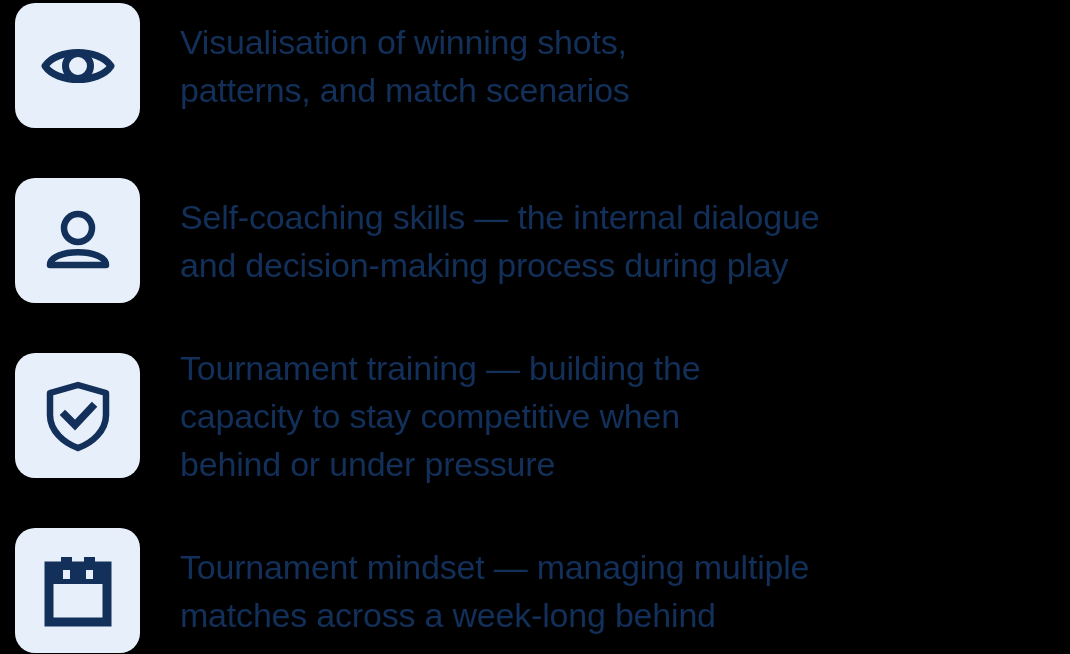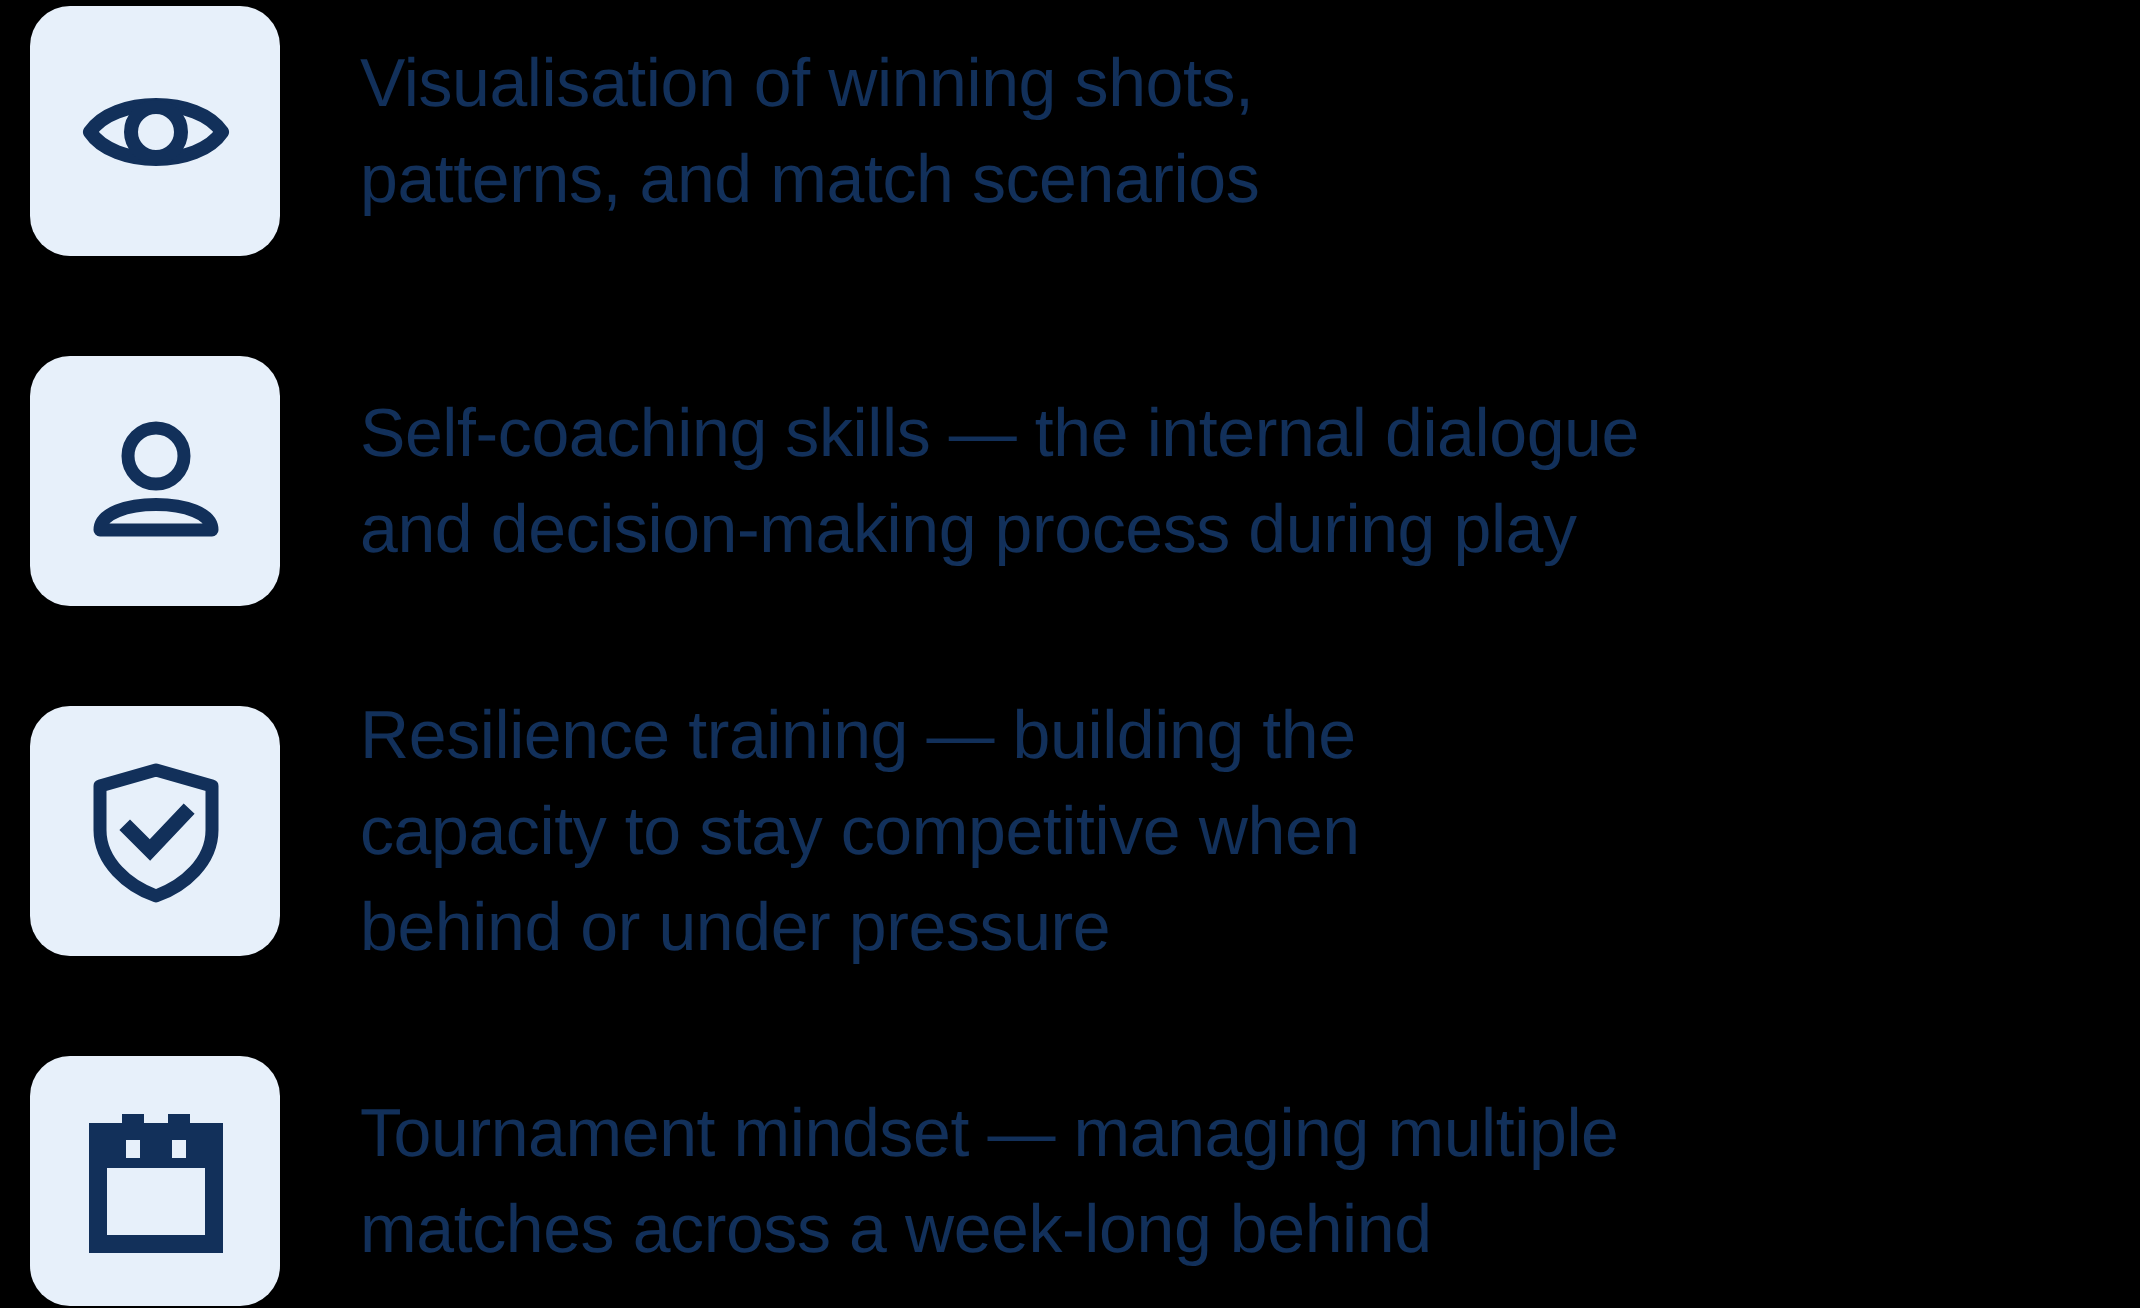--- a/index.html
+++ b/index.html
@@ -91,21 +91,21 @@
 
   <div class="feature-row">
     <div class="icon-tile">
       <span>
         <svg width="74" height="74" viewBox="0 0 74 74" fill="none">
           <path d="M37 6 L65 14 V36 C65 52, 51 64, 37 69 C23 64, 9 52, 9 36 V14 Z" stroke="#12305a" stroke-width="6.5" stroke-linejoin="round" fill="none"></path>
           <path d="M24 36 L34 46 L51 28" stroke="#12305a" stroke-width="7.5" stroke-linecap="square" stroke-linejoin="miter" fill="none"></path>
         </svg>
       </span>
     </div>
-    <div class="feature-text">Resilience training — building the
+    <div class="feature-text">Tournament training — building the
 capacity to stay competitive when
 behind or under pressure</div>
   </div>
 
   <div class="feature-row">
     <div class="icon-tile">
       <span>
         <svg width="74" height="74" viewBox="0 0 74 74" fill="none">
           <rect x="8" y="12" width="58" height="56" stroke="#12305a" stroke-width="9" fill="none"></rect>
           <rect x="8" y="12" width="58" height="18" fill="#12305a"></rect>

